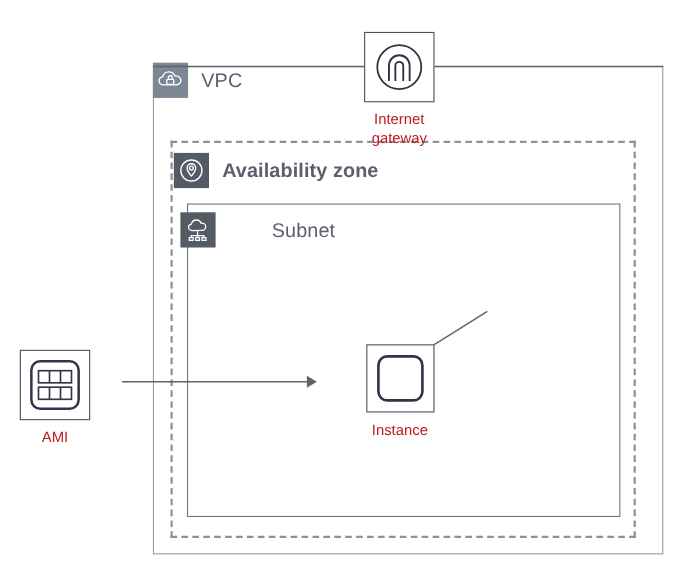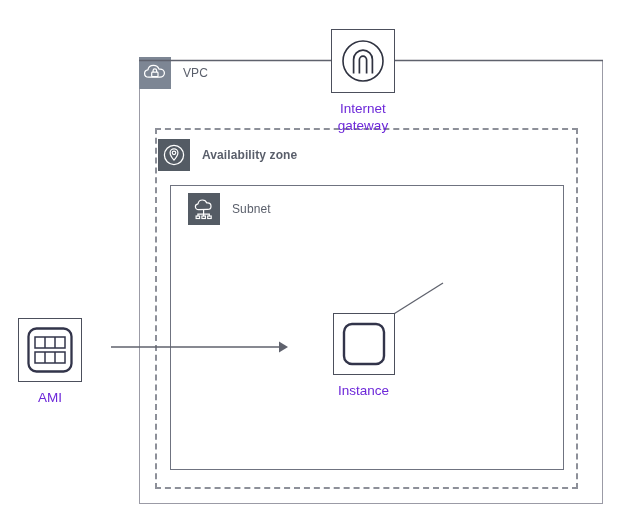--- a/index.html
+++ b/index.html
@@ -59,28 +59,28 @@
     width: 32px;
     height: 32px;
     display: flex;
     align-items: center;
     justify-content: center;
     flex: 0 0 32px;
   }
   .grp-tile svg { display: block; }
   .grp-label {
     margin-left: 12px;
-    font-size: 12px;
+    font-size: 18px;
     color: #5a5f6b;
     white-space: nowrap;
     letter-spacing: .1px;
   }
   .hdr-vpc    { left: 139px; top: 57px; }
   .hdr-az     { left: 158px; top: 139px; font-weight: bold; }
-  .hdr-subnet { left: 188px; top: 193px; }
+  .hdr-subnet { left: 164px; top: 193px; gap: 39px; }
 
   
   .node {
     position: absolute;
     display: flex;
     flex-direction: column;
     align-items: center;
   }
   .node-box {
     box-sizing: border-box;
@@ -88,21 +88,21 @@
     background: #ffffff;
     display: flex;
     align-items: center;
     justify-content: center;
   }
   .node-box svg { display: block; }
   .node-label {
     margin-top: 7px;
     font-size: 13.5px;
     line-height: 17px;
-    color: #6d28d9;
+    color: #b91c1c;
     text-align: center;
     white-space: pre-line;
   }
 
   .node-igw      { left: 331px; top: 29px;  width: 64px; z-index: 6; }
   .node-igw .node-box { width: 64px; height: 64px; }
 
   .node-eip      { left: 443px; top: 223px; width: 62px; z-index: 6; }
   .node-eip .node-box { width: 62px; height: 62px; }
 

